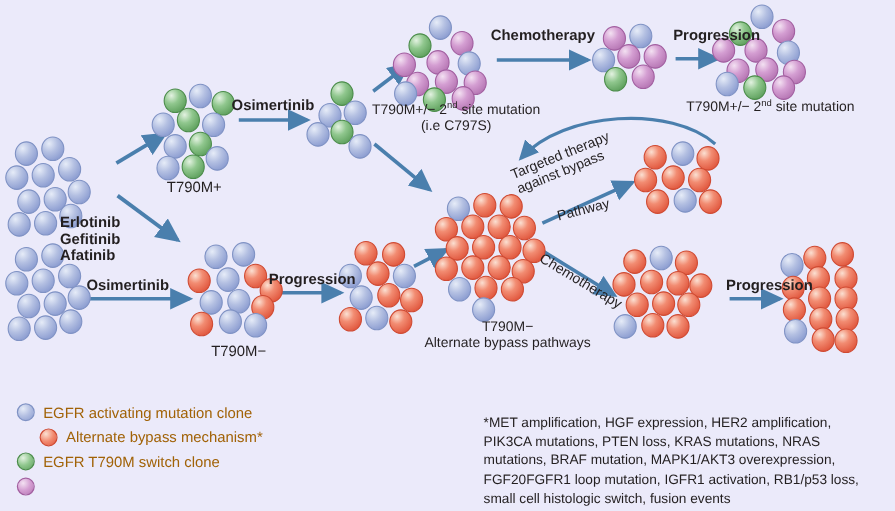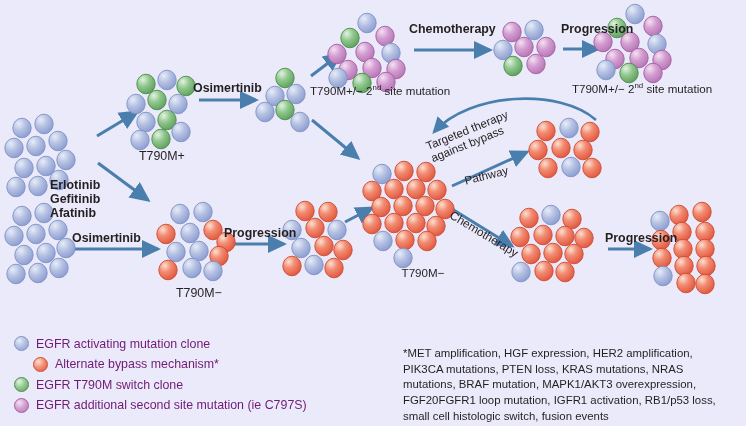--- a/index.html
+++ b/index.html
@@ -44,21 +44,21 @@
     line-height: 1.38;
     width: 330px;
     margin-top: 16px;
   }
   .legend-row {
     position: absolute;
     display: flex;
     align-items: center;
     gap: 7px;
     font-size: 12.4px;
-    color: #701a75;
+    color: #a16207;
   }
   .legend-dot {
     width: 15px; height: 15px;
     border-radius: 50%;
     flex: 0 0 auto;
   }
   sup { font-size: 0.68em; vertical-align: super; }
 </style>
 </head>
 <body>
@@ -303,38 +303,40 @@
     <div>Gefitinib</div>
     <div>Afatinib</div>
   </div>
 
   <div class="lbl" style="left:139px; top:150px; font-size:12.4px;">T790M+</div>
 
   <div class="lbl lbl-bold" style="left:193px; top:82px; font-size:12.4px;">Osimertinib</div>
 
   <div class="lbl lbl-c" style="left:310px; top:84px; font-size:11.6px;">
     <div><span>T790M+/− 2</span><sup>nd</sup><span> site mutation</span></div>
+    <div>(i.e C797S)</div>
   </div>
 
   <div class="lbl lbl-bold" style="left:409px; top:23px; font-size:12.4px;">Chemotherapy</div>
 
   <div class="lbl lbl-bold" style="left:561px; top:23px; font-size:12.4px;">Progression</div>
 
   <div class="lbl lbl-c" style="left:552px; top:82px; width:180px; font-size:11.6px;">
     <div><span>T790M+/− 2</span><sup>nd</sup><span> site mutation</span></div>
   </div>
 
   <div class="lbl lbl-bold" style="left:72px; top:232px; font-size:12.4px;">Osimertinib</div>
 
   <div class="lbl" style="left:176px; top:287px; font-size:12.4px;">T790M−</div>
 
   <div class="lbl lbl-bold" style="left:224px; top:227px; font-size:12.4px;">Progression</div>
 
   <div class="lbl lbl-c" style="left:343px; top:266px; width:160px; font-size:11.6px;">
     <div>T790M−</div>
+    <div>Alternate bypass pathways</div>
   </div>
 
   <div class="lbl" style="left:424px; top:140px; font-size:11.6px; transform:rotate(-22deg); transform-origin:left top;">
     <div>Targeted therapy</div>
     <div>against bypass</div>
   </div>
   <div class="lbl" style="left:463px; top:174px; font-size:11.6px; transform:rotate(-14deg); transform-origin:left top;">Pathway</div>
 
   <div class="lbl" style="left:454px; top:209px; font-size:11.8px; transform:rotate(31deg); transform-origin:left top;">Chemotherapy</div>
 
@@ -348,19 +350,18 @@
       <div class="legend-row" style="left: 14px; top: 356.5px; margin-left: 19px;">
         <span class="legend-dot" style="background: radial-gradient(circle at 33% 28%, rgb(251, 224, 210) 0%, rgb(242, 140, 114) 48%, rgb(224, 85, 60) 100%); border: 1px solid rgb(207, 74, 50); box-sizing: border-box;"></span>
         <span>Alternate bypass mechanism*</span>
       </div>
       <div class="legend-row" style="left: 14px; top: 377px;">
         <span class="legend-dot" style="background: radial-gradient(circle at 33% 28%, rgb(227, 242, 225) 0%, rgb(144, 199, 142) 48%, rgb(93, 159, 92) 100%); border: 1px solid rgb(75, 140, 74); box-sizing: border-box;"></span>
         <span>EGFR T790M switch clone</span>
       </div>
       <div class="legend-row" style="left: 14px; top: 397.5px;">
         <span class="legend-dot" style="background: radial-gradient(circle at 33% 28%, rgb(243, 225, 242) 0%, rgb(212, 158, 210) 48%, rgb(180, 116, 178) 100%); border: 1px solid rgb(162, 95, 160); box-sizing: border-box;"></span>
-        <span>EGFR additional second site mutation (ie C797S)</span>
       </div>
     </div>
 
   <div class="footnote" style="left:403px; top:330px;">*MET amplification, HGF expression, HER2 amplification, PIK3CA mutations, PTEN loss, KRAS mutations, NRAS mutations, BRAF mutation, MAPK1/AKT3 overexpression, FGF20FGFR1 loop mutation, IGFR1 activation, RB1/p53 loss, small cell histologic switch, fusion events</div>
 
 </div>
 
 </body></html>

